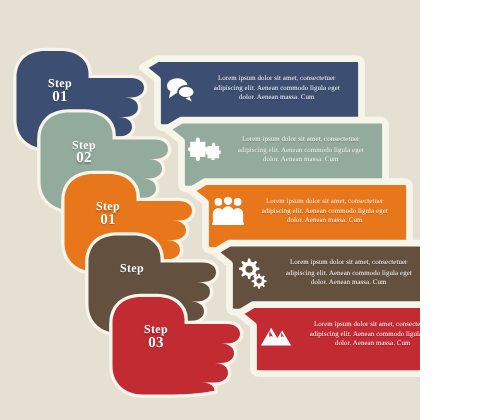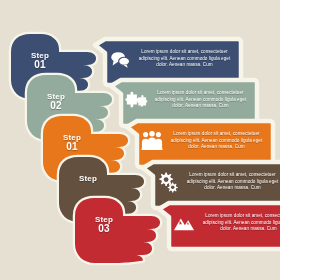--- a/index.html
+++ b/index.html
@@ -46,21 +46,21 @@
   .bubble-text{
     position:relative;flex:1;padding-right:9px;
     color:#ffffff;font-size:4.6px;line-height:6.4px;
     text-align:center;letter-spacing:.05px;
     text-shadow:0 .5px .6px rgba(0,0,0,.30);
   }
 </style>
 </head>
 <body>
 
-<div id="infographic" style="background: rgb(229, 224, 209);">
+<div id="infographic" style="background: rgb(229, 224, 209); font-family: Liberation Serif, serif;">
 
   <div class="step-row s1">
     <div class="hand">
       <svg viewBox="0 0 118 70">
         <g stroke="#f7f4ea" stroke-width="4.5" stroke-linejoin="round" fill="#3c4f72">
           <path d="M14 22 C14 10 22 4 33 4 L44 4 C54 4 62 10 62 19 L62 22
                    L90 22 C96 22 99 25 99 28.5 C99 32 96 35 90 35
                    L72 35 L86 35 C92 35 95 38 95 41.5 C95 45 92 48 86 48
                    L70 48 L82 48 C88 48 91 51 91 54.5 C91 58 88 61 82 61
                    L66 61 L74 61 C79 61 82 63.5 82 66.5

